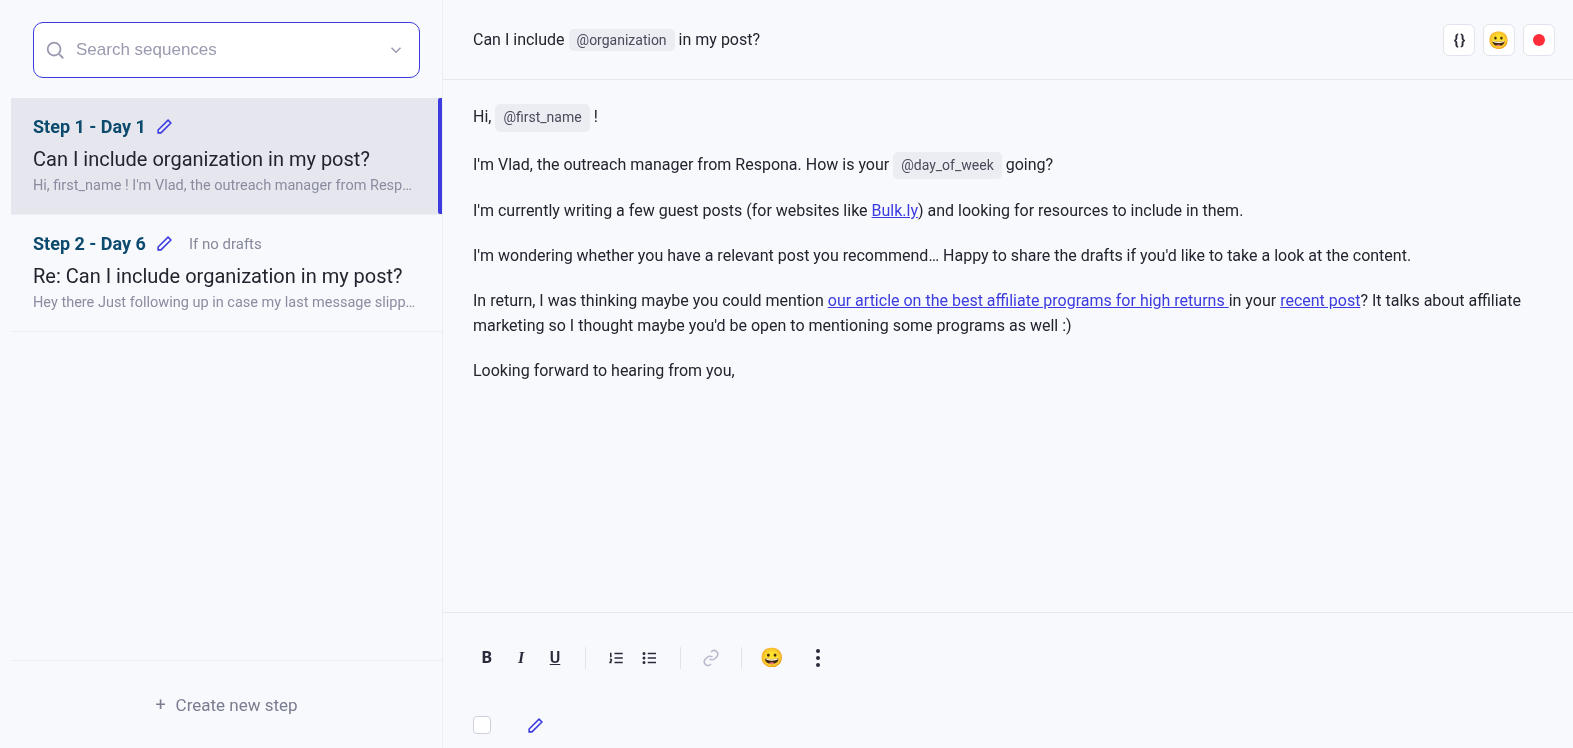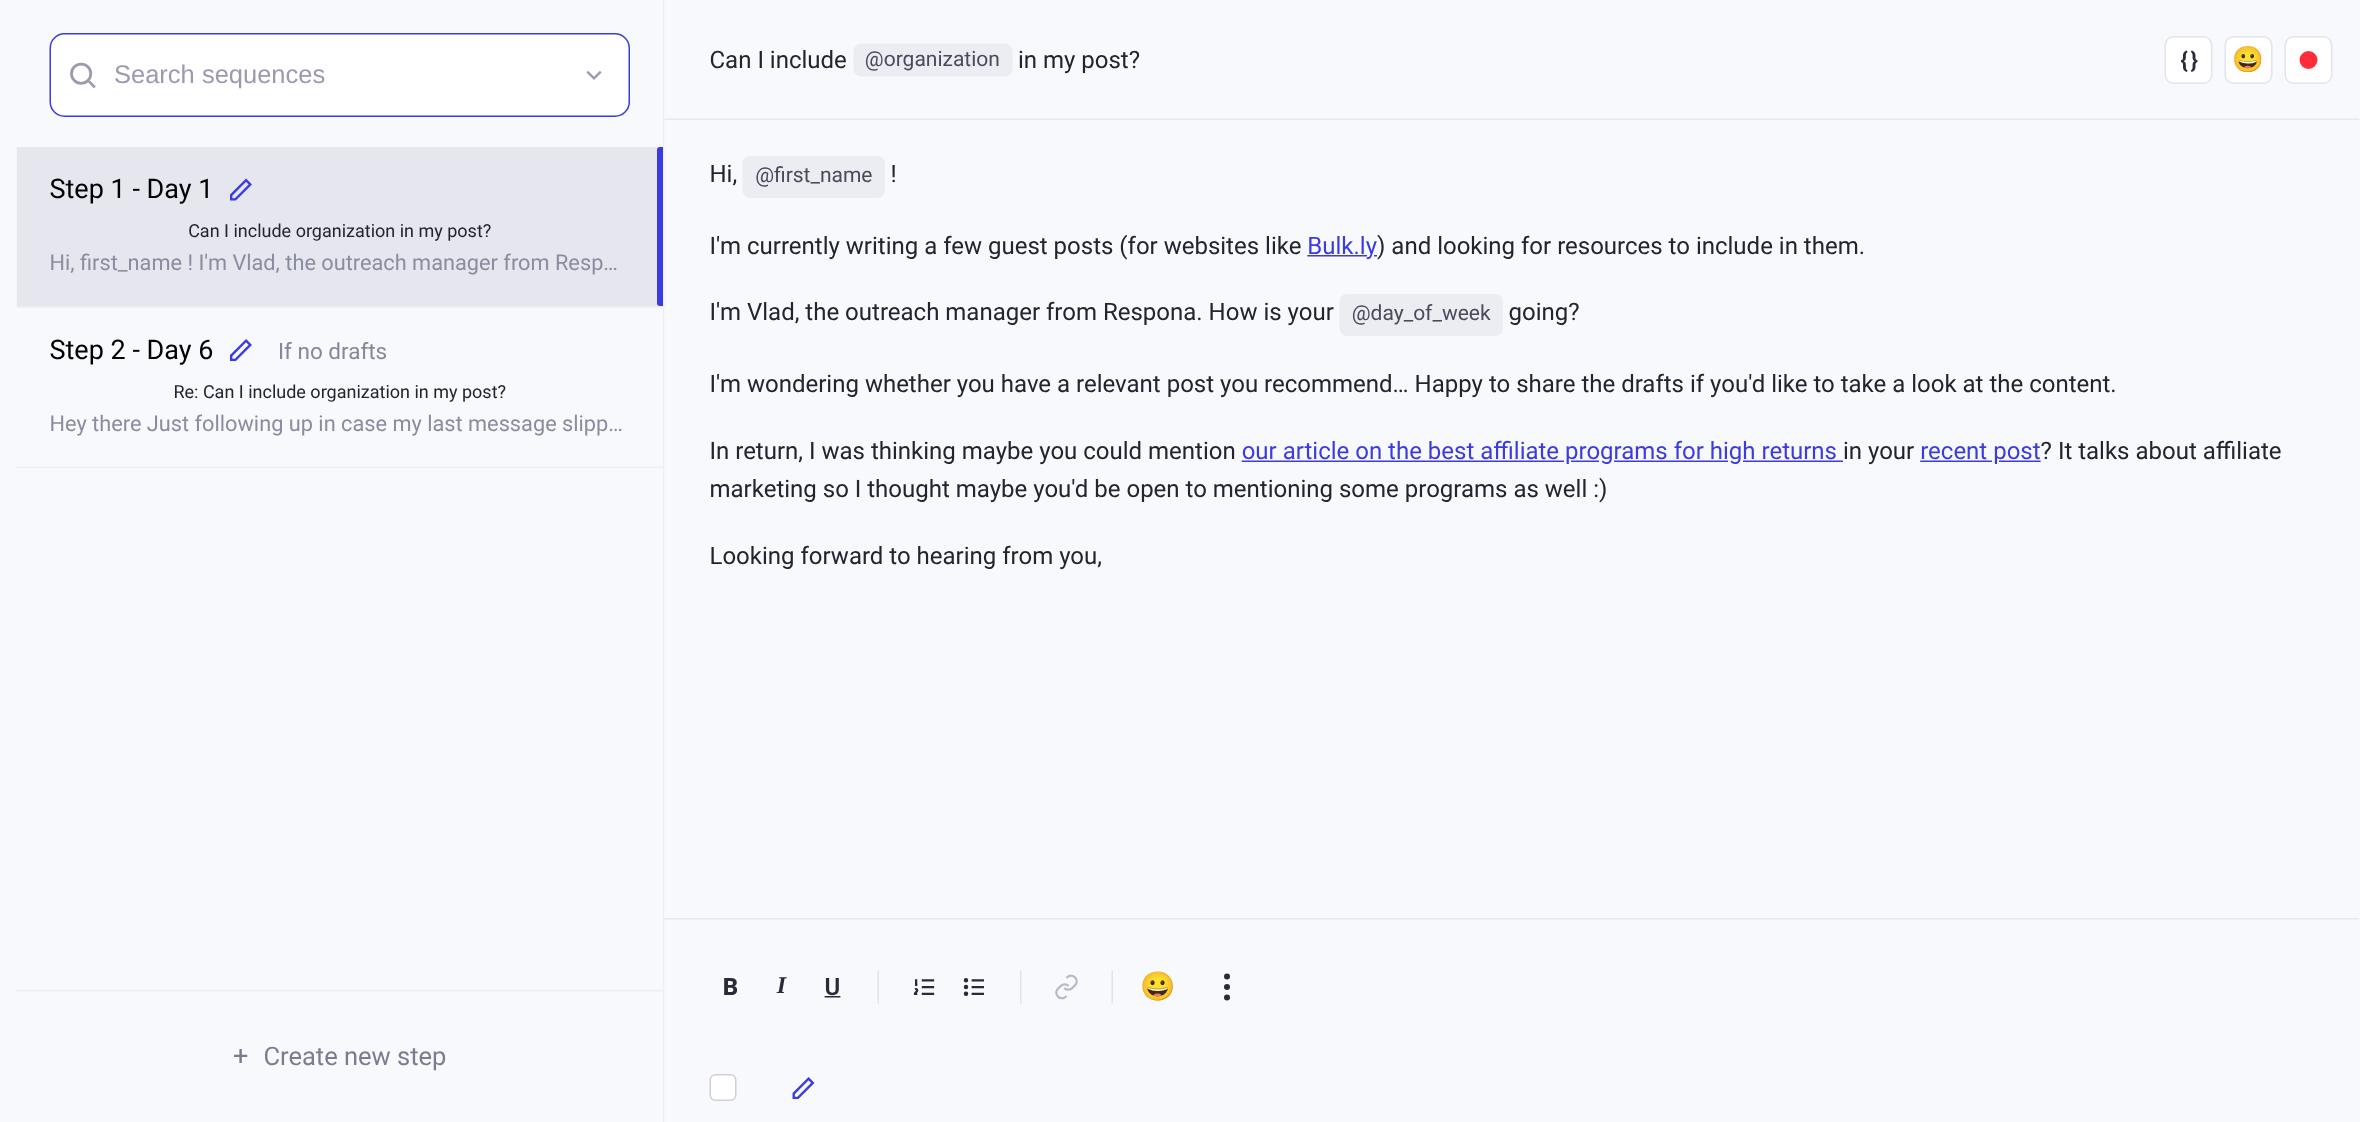--- a/index.html
+++ b/index.html
@@ -64,34 +64,33 @@
     border-radius: 2px 0 0 2px;
   }
   .step-head {
     display: flex;
     align-items: center;
     gap: 10px;
     margin-bottom: 10px;
   }
   .step-title {
     font-size: 18px;
-    font-weight: 400;
-    color: #000000;
+    font-weight: 700;
+    color: #0c4a6e;
   }
   .edit-ic { color: #3b3be0; display:inline-flex; }
   .step-cond {
     font-size: 15px;
     color: #85889a;
     margin-left: 6px;
   }
   .step-subj {
-    font-size: 12px;
+    font-size: 20px;
     color: #22242e;
     margin-bottom: 6px;
-    text-align: center;
   }
   .step-prev {
     font-size: 14.5px;
     color: #8a8ca0;
     white-space: nowrap;
     overflow: hidden;
     text-overflow: ellipsis;
   }
   .create-step {
     height: 88px;
@@ -290,26 +289,26 @@
     </div>
   </div>
 
   <div class="body-area">
     <p>
       <span>Hi,</span>
       <span class="var-chip">@first_name</span>
       <span>!</span>
     </p>
     <p>
-      <span>I'm currently writing a few guest posts (for websites like </span><a href="#">Bulk.ly</a><span>) and looking for resources to include in them.</span>
-    </p>
-    <p>
       <span>I'm Vlad, the outreach manager from Respona. How is your</span>
       <span class="var-chip">@day_of_week</span>
       <span>going?</span>
+    </p>
+    <p>
+      <span>I'm currently writing a few guest posts (for websites like </span><a href="#">Bulk.ly</a><span>) and looking for resources to include in them.</span>
     </p>
     <p>I'm wondering whether you have a relevant post you recommend… Happy to share the drafts if you'd like to take a look at the content.</p>
     <p>
       <span>In return, I was thinking maybe you could mention </span><a href="#">our article on the best affiliate programs for high returns </a><span>in your </span><a href="#">recent post</a><span>? It talks about affiliate marketing so I thought maybe you'd be open to mentioning some programs as well :)</span>
     </p>
     <p>Looking forward to hearing from you,</p>
   </div>
 
   <div class="toolbar">
     <div class="tb-btn bold">B</div>

